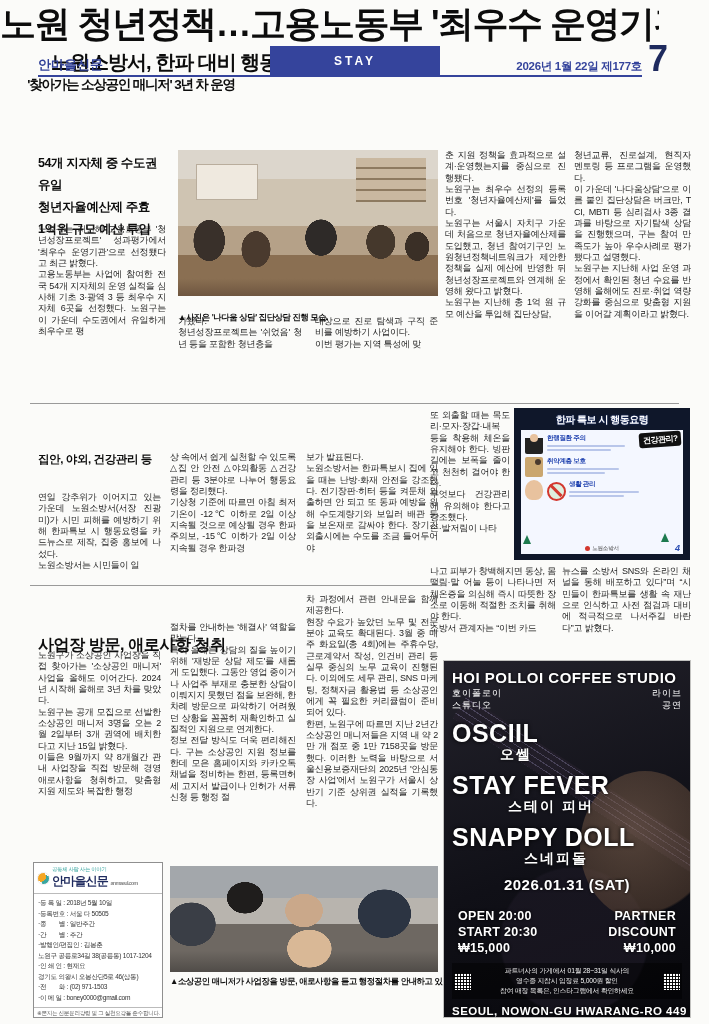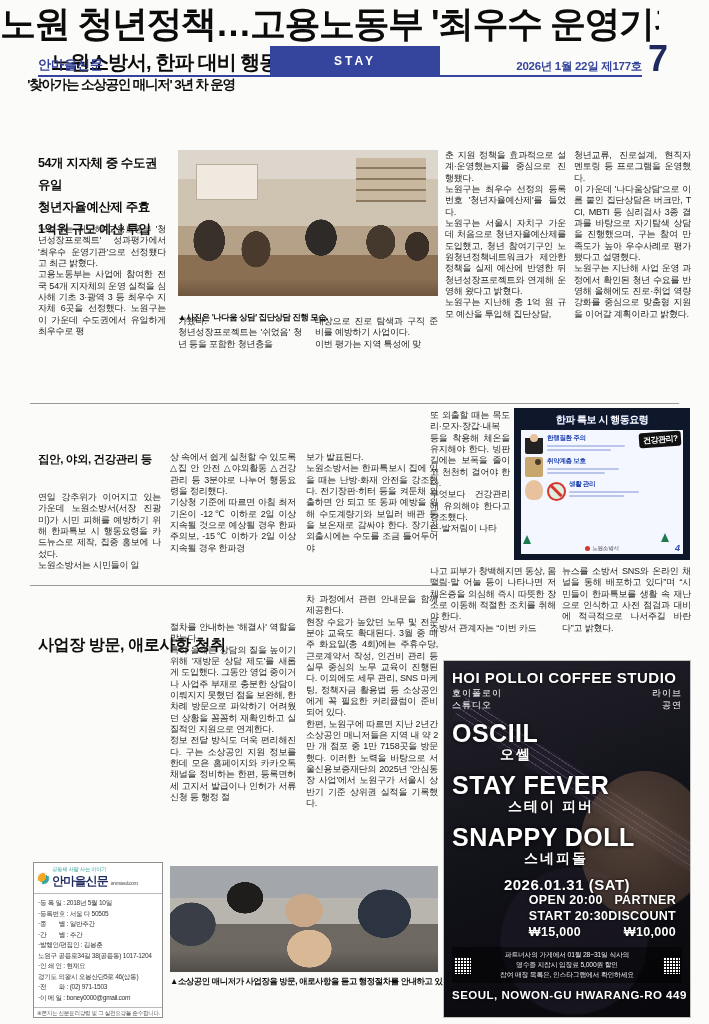--- a/index.html
+++ b/index.html
@@ -84,21 +84,21 @@
   .ad-arm{position:absolute;right:-20px;top:110px;width:130px;height:150px;border-radius:50%;
      background:radial-gradient(circle at 40% 40%, #8a6b55, #5a4334 70%, transparent 72%);opacity:.55;}
   .ad-body-shape{position:absolute;left:40px;top:200px;width:180px;height:160px;border-radius:50%;
      background:radial-gradient(circle, #1a1722 0 60%, transparent 62%);opacity:.8;}
   .ad-content{position:absolute;inset:0;padding:8px 8px 6px 8px;box-sizing:border-box;}
   .ad-title{font-size:15px;font-weight:800;letter-spacing:0.5px;white-space:nowrap;text-shadow:0 0 3px #000;}
   .ad-kr-row{display:flex;justify-content:space-between;font-size:9px;line-height:1.3;margin-top:2px;white-space:pre-line;letter-spacing:1px;}
   .band-en{font-size:25px;font-weight:800;letter-spacing:0.5px;line-height:1.0;text-shadow:0 0 4px #000;white-space:nowrap;}
   .band-kr{font-size:14px;font-weight:800;letter-spacing:2px;text-shadow:0 0 3px #000;}
   .ad-date{text-align:center;font-size:15px;font-weight:800;margin-top:8px;letter-spacing:0.5px;text-shadow:0 0 3px #000;}
-  .ad-cols{display:flex;justify-content:flex-end;padding:0 6px;margin-top:0;text-shadow:0 0 3px #000;}
+  .ad-cols{display:flex;justify-content:space-between;padding:0 6px;margin-top:16px;text-shadow:0 0 3px #000;}
   .ad-cols .c{font-size:12.5px;font-weight:800;line-height:1.25;white-space:pre-line;letter-spacing:0.3px;}
   .ad-cols .c.right{text-align:right;}
   .ad-notice{display:flex;align-items:center;gap:4px;margin-top:7px;background:rgba(0,0,0,0.45);padding:3px 2px;}
   .qr{width:17px;height:17px;background-color:#fff;flex:0 0 auto;
       background-image:linear-gradient(90deg,#111 25%,transparent 25% 50%,#111 50% 75%,transparent 75%),
                        linear-gradient(#111 25%,transparent 25% 50%,#111 50% 75%,transparent 75%);
       background-size:6px 6px;background-blend-mode:multiply;}
   .notice-text{flex:1;font-size:6.8px;line-height:1.45;text-align:center;white-space:pre-line;letter-spacing:-0.2px;color:#f2f2f2;}
   .ad-address{text-align:center;font-size:11.5px;font-weight:800;letter-spacing:0.5px;margin-top:6px;white-space:nowrap;text-shadow:0 0 3px #000;}
 </style>
@@ -193,20 +193,23 @@
   </div>
 
   <div class="col" style="left:562px;top:566px;width:129px;height:90px;">뉴스를 소방서 SNS와 온라인 채널을 통해 배포하고 있다”며 “시민들이 한파특보를 생활 속 재난으로 인식하고 사전 점검과 대비에 적극적으로 나서주길 바란다”고 밝혔다.</div>
   <div class="col" style="left:430px;top:566px;width:126px;height:90px;">나고 피부가 창백해지면 동상, 몸 떨림·말 어눌 등이 나타나면 저체온증을 의심해 즉시 따뜻한 장소로 이동해 적절한 조치를 취해야 한다.
 소방서 관계자는 “이번 카드</div>
 
   <div class="divider" style="left:30px;top:585px;width:410px;"></div>
 
   <div class="h3">'찾아가는 소상공인 매니저' 3년 차 운영</div>
   <div class="subhead" style="left:38px;top:635px;font-size:16px;">사업장 방문, 애로사항 청취</div>
+  <div class="col" style="left:38px;top:650px;width:123px;height:206px;">노원구가 소상공인 사업장을 직접 찾아가는 '소상공인 매니저' 사업을 올해도 이어간다. 2024년 시작해 올해로 3년 차를 맞았다.
+노원구는 공개 모집으로 선발한 소상공인 매니저 3명을 오는 2월 2일부터 3개 권역에 배치한다고 지난 15일 밝혔다.
+이들은 9월까지 약 8개월간 관내 사업장을 직접 방문해 경영 애로사항을 청취하고, 맞춤형 지원 제도와 복잡한 행정</div>
   <div class="col" style="left:170px;top:622px;width:126px;height:238px;">절차를 안내하는 '해결사' 역할을 맡는다.
 특히 올해는 상담의 질을 높이기 위해 '재방문 상담 제도'를 새롭게 도입했다. 그동안 영업 중이거나 사업주 부재로 충분한 상담이 이뤄지지 못했던 점을 보완해, 한 차례 방문으로 파악하기 어려웠던 상황을 꼼꼼히 재확인하고 실질적인 지원으로 연계한다.
 정보 전달 방식도 더욱 편리해진다. 구는 소상공인 지원 정보를 한데 모은 홈페이지와 카카오톡 채널을 정비하는 한편, 등록면허세 고지서 발급이나 인허가 서류 신청 등 행정 절</div>
   <div class="col" style="left:306px;top:594px;width:132px;height:258px;">차 과정에서 관련 안내문을 함께 제공한다.
 현장 수요가 높았던 노무 및 전문 분야 교육도 확대된다. 3월 중 매주 화요일(총 4회)에는 주휴수당, 근로계약서 작성, 인건비 관리 등 실무 중심의 노무 교육이 진행된다. 이외에도 세무 관리, SNS 마케팅, 정책자금 활용법 등 소상공인에게 꼭 필요한 커리큘럼이 준비되어 있다.
 한편, 노원구에 따르면 지난 2년간 소상공인 매니저들은 지역 내 약 2만 개 점포 중 1만 7158곳을 방문했다. 이러한 노력을 바탕으로 서울신용보증재단의 2025년 '안심통장 사업'에서 노원구가 서울시 상반기 기준 상위권 실적을 기록했다.</div>
 
   <div class="abs photo2"></div>
   <div class="caption" style="left:170px;top:976px;width:275px;">▲소상공인 매니저가 사업장을 방문, 애로사항을 듣고 행정절차를 안내하고 있다.</div>
 

